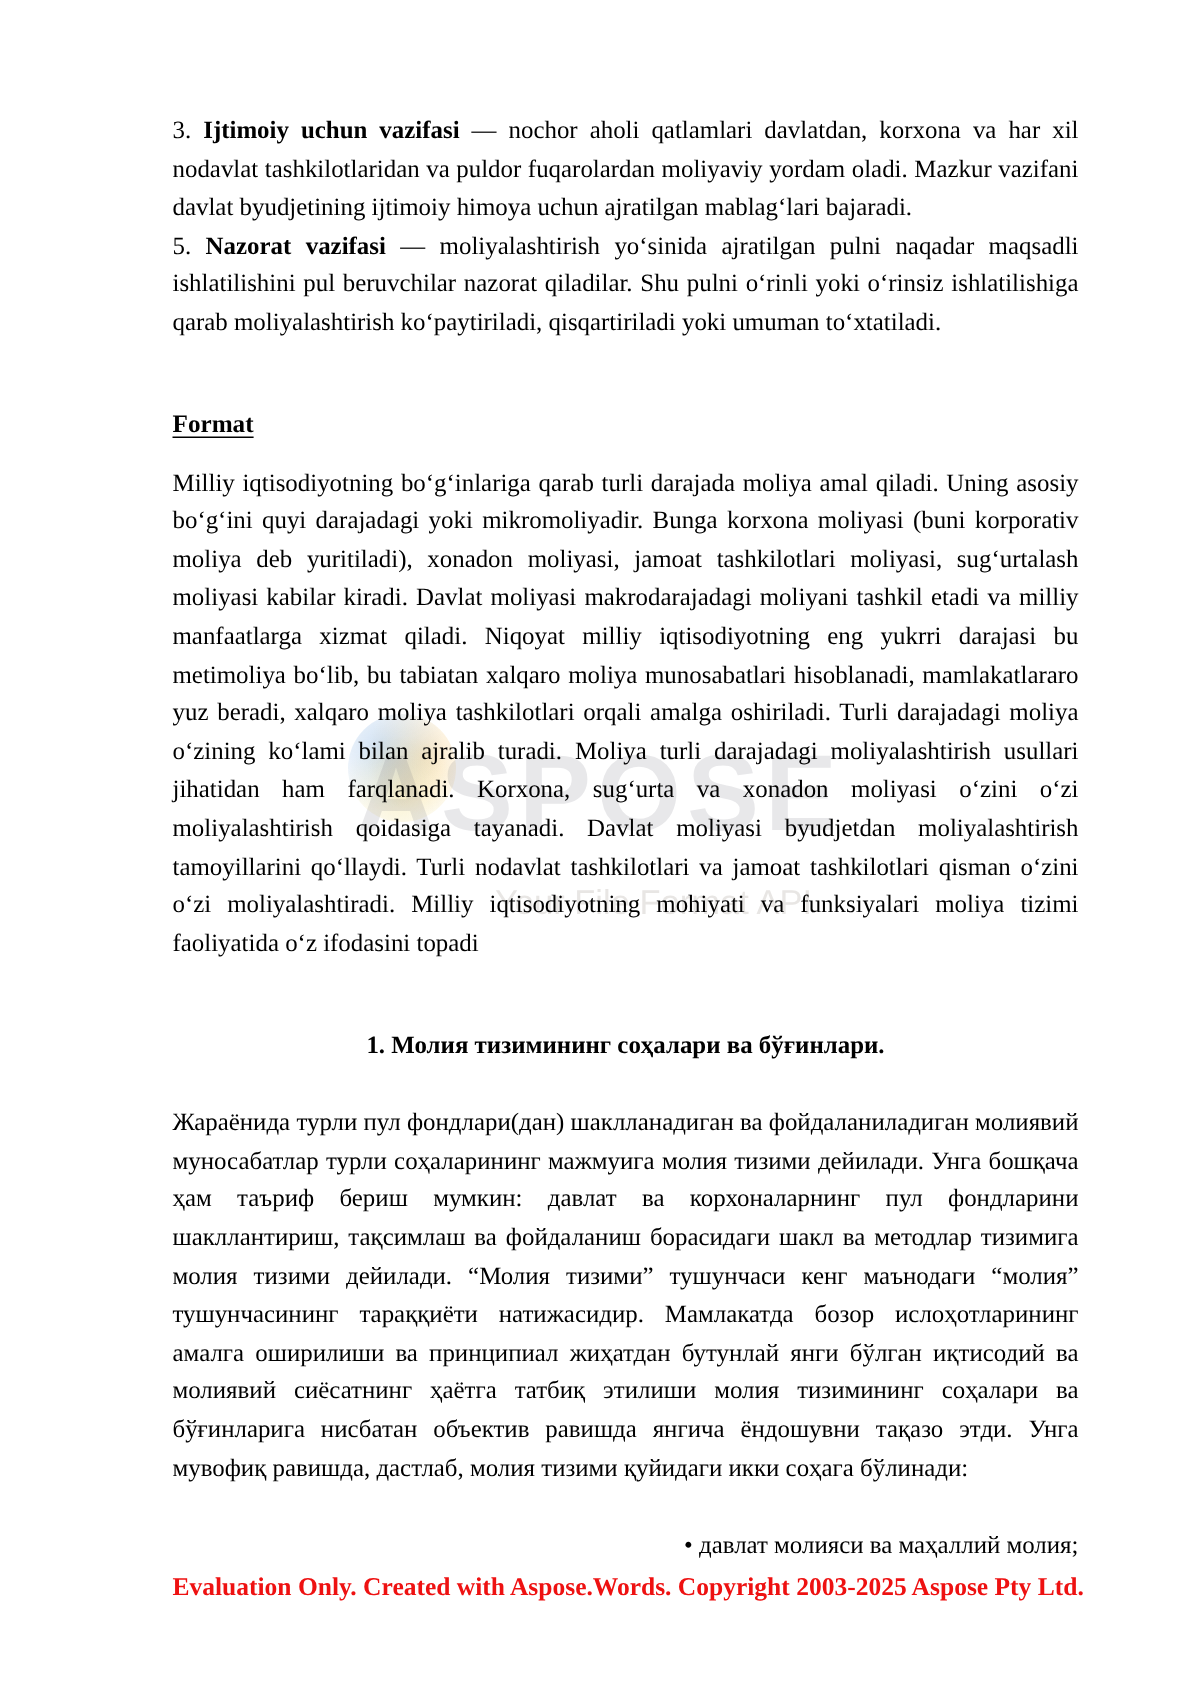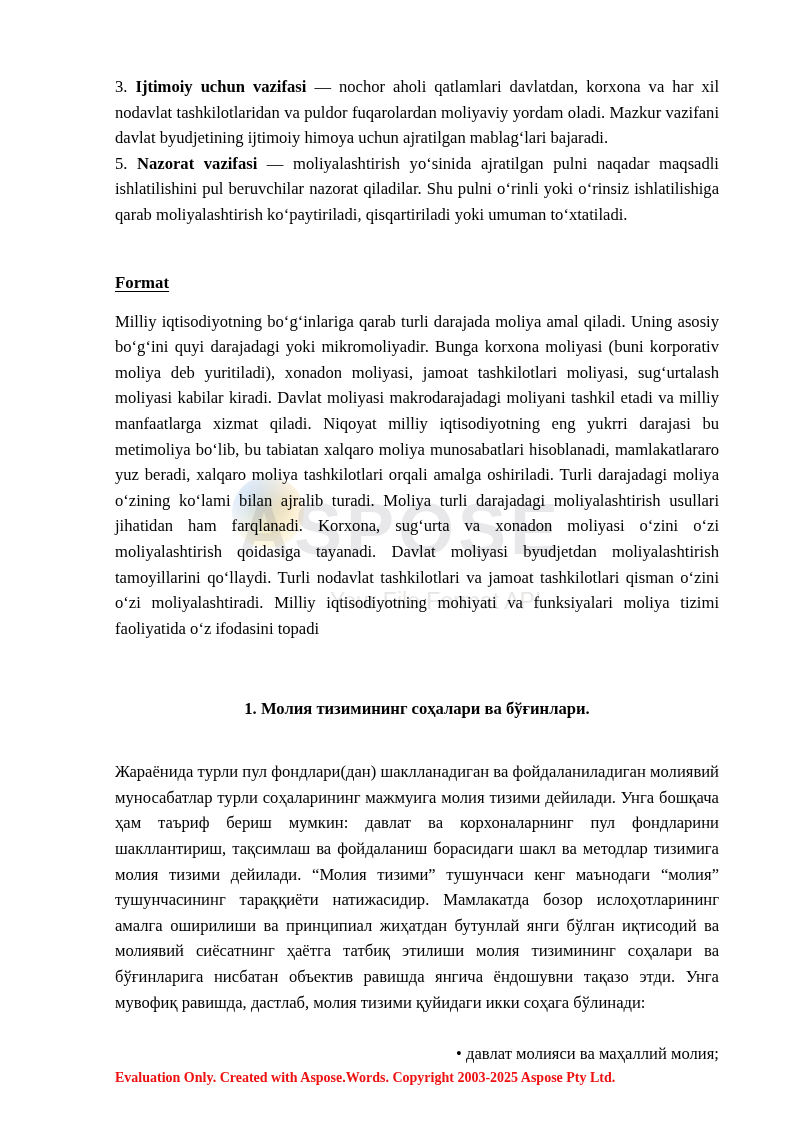--- a/index.html
+++ b/index.html
@@ -90,21 +90,21 @@
   h2.section-underline {
     margin: 0;
     font-size: 16.8px;
     font-weight: bold;
     text-decoration: underline;
     text-underline-offset: 3px;
     line-height: 22px;
   }
 
   h3.center-heading {
-    margin: 12px;
+    margin: 0;
     font-size: 16.6px;
     font-weight: bold;
     text-align: center;
     line-height: 24px;
   }
 
   p.bullet {
     margin: 0;
     font-size: 16.6px;
     line-height: 25.6px;
@@ -112,25 +112,24 @@
   }
 
   #footer-note {
     position: absolute;
     left: 115px;
     top: 1048px;
     width: 620px;
     z-index: 3;
     font-family: "Liberation Serif", "DejaVu Serif", serif;
     font-weight: bold;
-    font-size: 14px;
+    font-size: 17px;
     line-height: 20px;
     color: #ee1111;
     white-space: nowrap;
-    margin-top: 20px;
   }
 </style>
 </head>
 <body>
 
 <div id="page">
 
   <div id="watermark">
     <div class="wm-logo"></div>
     <div class="wm-text">ASPOSE</div>

